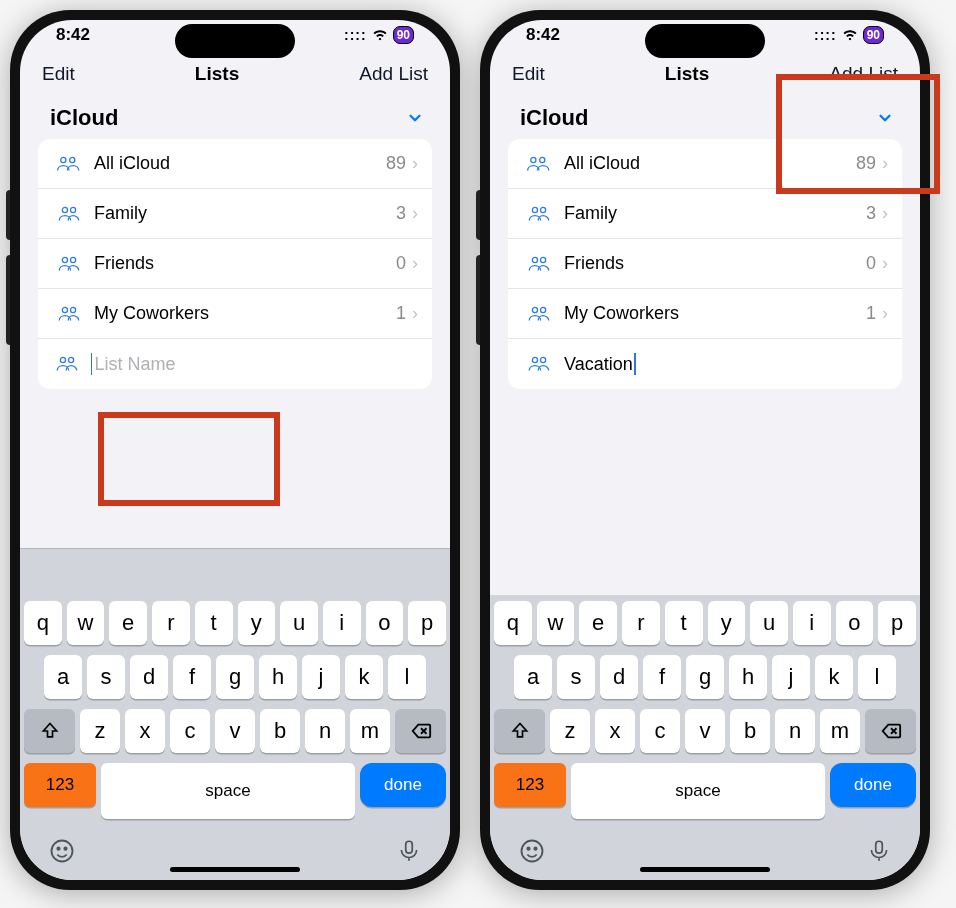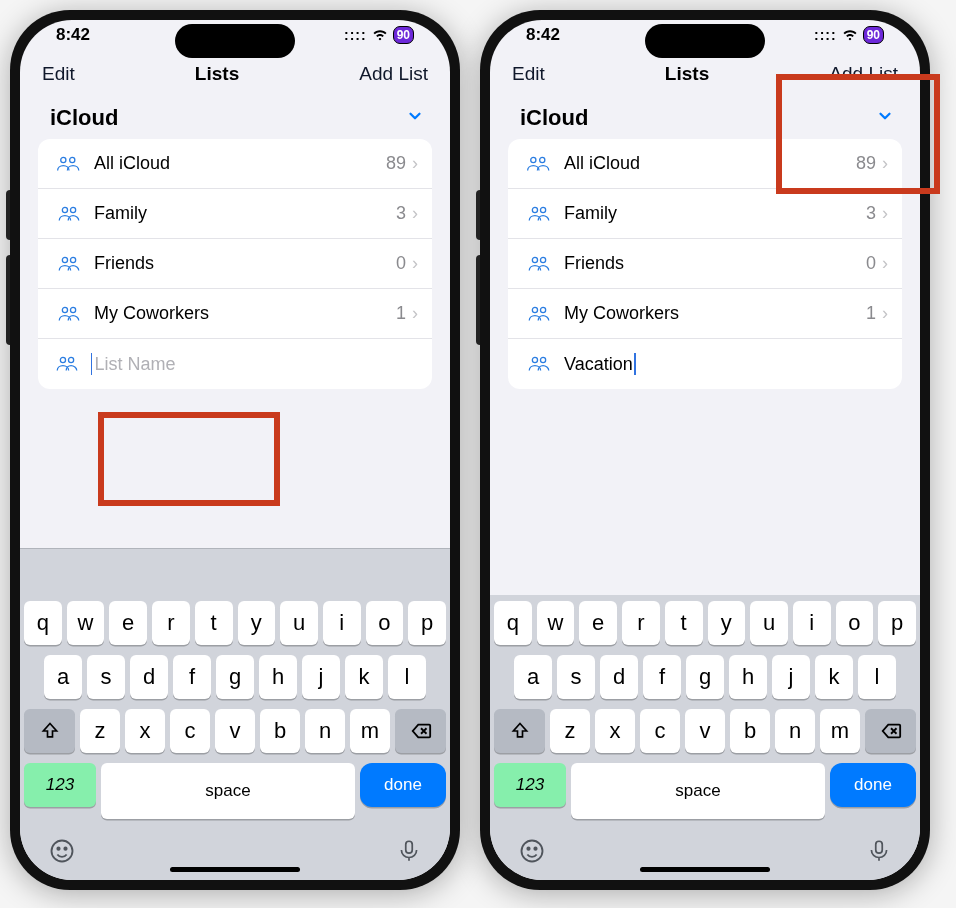--- a/index.html
+++ b/index.html
@@ -71,21 +71,21 @@
     border:1px solid #000; border-radius:7px; padding:1px 3px; font-size:12px; font-weight:700;
     background:#6d28d9; color:#fff;
   }
   .nav-bar {
     display:flex; justify-content:space-between; align-items:center;
     padding: 14px 22px 10px 22px;
   }
   .nav-btn { color:#0f172a; font-size:19px; }
   .nav-title { font-weight:600; font-size:19px; color:#000; }
   .section-header {
-    display:flex; justify-content:space-between; align-items:center;
+    display:flex; justify-content:space-between; align-items:flex-end;
     padding: 10px 26px 8px 30px;
     font-size:22px; font-weight:700; color:#000;
   }
   .chev-down { color:#007aff; font-size:16px; }
   .list-card {
     background:#fff;
     margin: 0 18px;
     border-radius:12px;
     overflow:hidden;
   }
@@ -144,24 +144,23 @@
     font-size:22px;
     color:#000;
     flex:1;
     max-width:40px;
   }
   .key.wide { max-width:52px; background:#b5bac3; }
   .key.wide svg { width:20px; height:20px; }
   .key.del { max-width:52px; background:#b5bac3; }
   .bottom-row { display:flex; gap:5px; margin-top:2px;}
   .key-123 {
-    background:#86efac; border-radius:6px; box-shadow:0 1.5px 0 rgba(0,0,0,.25);
+    background:#f97316; border-radius:6px; box-shadow:0 1.5px 0 rgba(0,0,0,.25);
     height:44px; flex:0 0 72px; display:flex; align-items:center; justify-content:center;
     font-size:17px;
-    font-style:italic;
   }
   .key-space {
     background:#fff; border-radius:6px; box-shadow:0 1.5px 0 rgba(0,0,0,.25);
     height:56px; flex:1; display:flex; align-items:center; justify-content:center;
     font-size:17px;
   }
   .key-done {
     background:#007aff; color:#fff; border-radius:12px; box-shadow:0 1.5px 0 rgba(0,0,0,.25);
     height:44px; flex:0 0 86px; display:flex; align-items:center; justify-content:center;
     font-size:17px;

